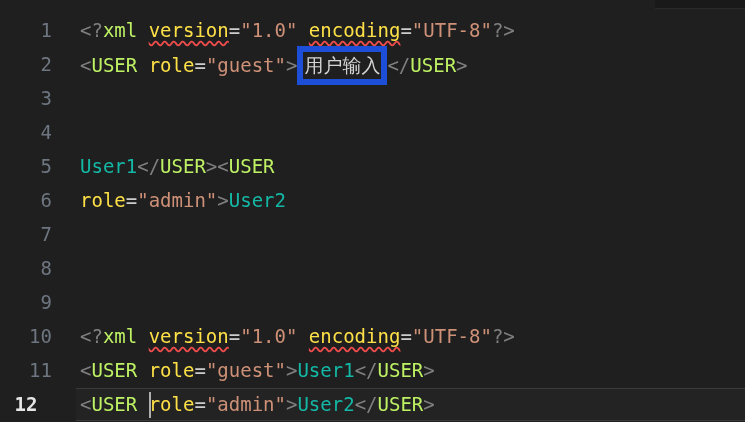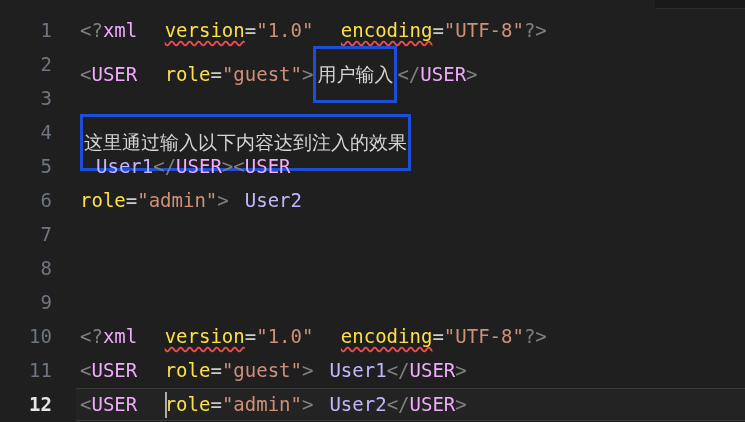--- a/index.html
+++ b/index.html
@@ -47,20 +47,21 @@
     width: 52px;
     text-align: right;
     color: #6e7681;
     font-size: 19px;
     font-family: "DejaVu Sans Mono", "Liberation Mono", monospace;
     letter-spacing: 0px;
   }
   .line.active .line-number {
     color: #e6e6e6;
     font-weight: bold;
+    text-align: center;
   }
 
   .line-content {
     position: absolute;
     left: 80px;
     top: 0;
     height: 34px;
     line-height: 34px;
     font-size: 19px;
     color: #cccccc;
@@ -73,41 +74,41 @@
     top: 1px;
     right: 0;
     height: 31px;
     background: #232323;
     border-top: 1px solid #3a3a3a;
     border-bottom: 1px solid #3a3a3a;
   }
 
   
   .tok-punct   { color: #808080; }
-  .tok-tag     { color: #f0abfc; }
+  .tok-tag     { color: #bef264; }
   .tok-attr    { color: #fde047; }
   .tok-eq      { color: #cccccc; }
   .tok-string  { color: #ce9178; }
-  .tok-text    { color: #c4b5fd; margin-left: 16px; }
+  .tok-text    { color: #14b8a6; }
 
   .squiggle {
     text-decoration: underline wavy #f14c4c;
     text-decoration-skip-ink: none;
     text-underline-offset: 3px;
   }
 
   .cjk {
     font-family: "DejaVu Sans", "Liberation Sans", sans-serif;
     color: #d4d4d4;
     font-size: 19px;
   }
 
   .annot-box {
-    border: 3px solid #1d4ed8;
-    padding: 12px 1px;
+    border: 6px solid #1d4ed8;
+    padding: 0px 1px;
     display: inline-block;
     line-height: 27px;
     vertical-align: middle;
     position: relative;
     top: -1px;
   }
 
   .cursor {
     display: inline-block;
     width: 2px;
@@ -121,21 +122,21 @@
 </style>
 </head>
 <body>
 
 <div id="editor">
   <div id="minimap-slider"></div>
   <div id="lines-container">
       <div class="line" style="top: 13px;"><span class="line-number">1</span><span class="line-content"><span class="tok-punct">&lt;?</span><span class="tok-tag">xml</span><span class="tok-text"> </span><span class="tok-attr squiggle">version</span><span class="tok-eq">=</span><span class="tok-string">"1.0"</span><span class="tok-text"> </span><span class="tok-attr squiggle">encoding</span><span class="tok-eq">=</span><span class="tok-string">"UTF-8"</span><span class="tok-punct">?&gt;</span></span></div>
       <div class="line" style="top: 47px;"><span class="line-number">2</span><span class="line-content"><span class="tok-punct">&lt;</span><span class="tok-tag">USER</span><span class="tok-text"> </span><span class="tok-attr">role</span><span class="tok-eq">=</span><span class="tok-string">"guest"</span><span class="tok-punct">&gt;</span><span class="cjk annot-box">用户输入</span><span class="tok-punct">&lt;/</span><span class="tok-tag">USER</span><span class="tok-punct">&gt;</span></span></div>
       <div class="line" style="top: 81px;"><span class="line-number">3</span><span class="line-content"></span></div>
-      <div class="line" style="top: 115px;"><span class="line-number">4</span><span class="line-content"><span class="cjk annot-box">这里通过输入以下内容达到注入的效果</span></span></div>
+      <div class="line" style="top: 115px;"><span class="line-number">4</span></div>
       <div class="line" style="top: 149px;"><span class="line-number">5</span><span class="line-content"><span class="tok-text">User1</span><span class="tok-punct">&lt;/</span><span class="tok-tag">USER</span><span class="tok-punct">&gt;&lt;</span><span class="tok-tag">USER</span></span></div>
       <div class="line" style="top: 183px;"><span class="line-number">6</span><span class="line-content"><span class="tok-attr">role</span><span class="tok-eq">=</span><span class="tok-string">"admin"</span><span class="tok-punct">&gt;</span><span class="tok-text">User2</span></span></div>
       <div class="line" style="top: 217px;"><span class="line-number">7</span><span class="line-content"></span></div>
       <div class="line" style="top: 251px;"><span class="line-number">8</span></div>
       <div class="line" style="top: 285px;"><span class="line-number">9</span><span class="line-content"></span></div>
       <div class="line" style="top: 319px;"><span class="line-number">10</span><span class="line-content"><span class="tok-punct">&lt;?</span><span class="tok-tag">xml</span><span class="tok-text"> </span><span class="tok-attr squiggle">version</span><span class="tok-eq">=</span><span class="tok-string">"1.0"</span><span class="tok-text"> </span><span class="tok-attr squiggle">encoding</span><span class="tok-eq">=</span><span class="tok-string">"UTF-8"</span><span class="tok-punct">?&gt;</span></span></div>
       <div class="line" style="top: 353px;"><span class="line-number">11</span><span class="line-content"><span class="tok-punct">&lt;</span><span class="tok-tag">USER</span><span class="tok-text"> </span><span class="tok-attr">role</span><span class="tok-eq">=</span><span class="tok-string">"guest"</span><span class="tok-punct">&gt;</span><span class="tok-text">User1</span><span class="tok-punct">&lt;/</span><span class="tok-tag">USER</span><span class="tok-punct">&gt;</span></span></div>
       <div class="line active" style="top: 387px;"><div class="active-bg"></div><span class="line-number">12</span><span class="line-content"><span class="tok-punct">&lt;</span><span class="tok-tag">USER</span><span class="tok-text"> </span><span class="cursor"></span><span class="tok-attr">role</span><span class="tok-eq">=</span><span class="tok-string">"admin"</span><span class="tok-punct">&gt;</span><span class="tok-text">User2</span><span class="tok-punct">&lt;/</span><span class="tok-tag">USER</span><span class="tok-punct">&gt;</span></span></div>
     </div>
 </div>

